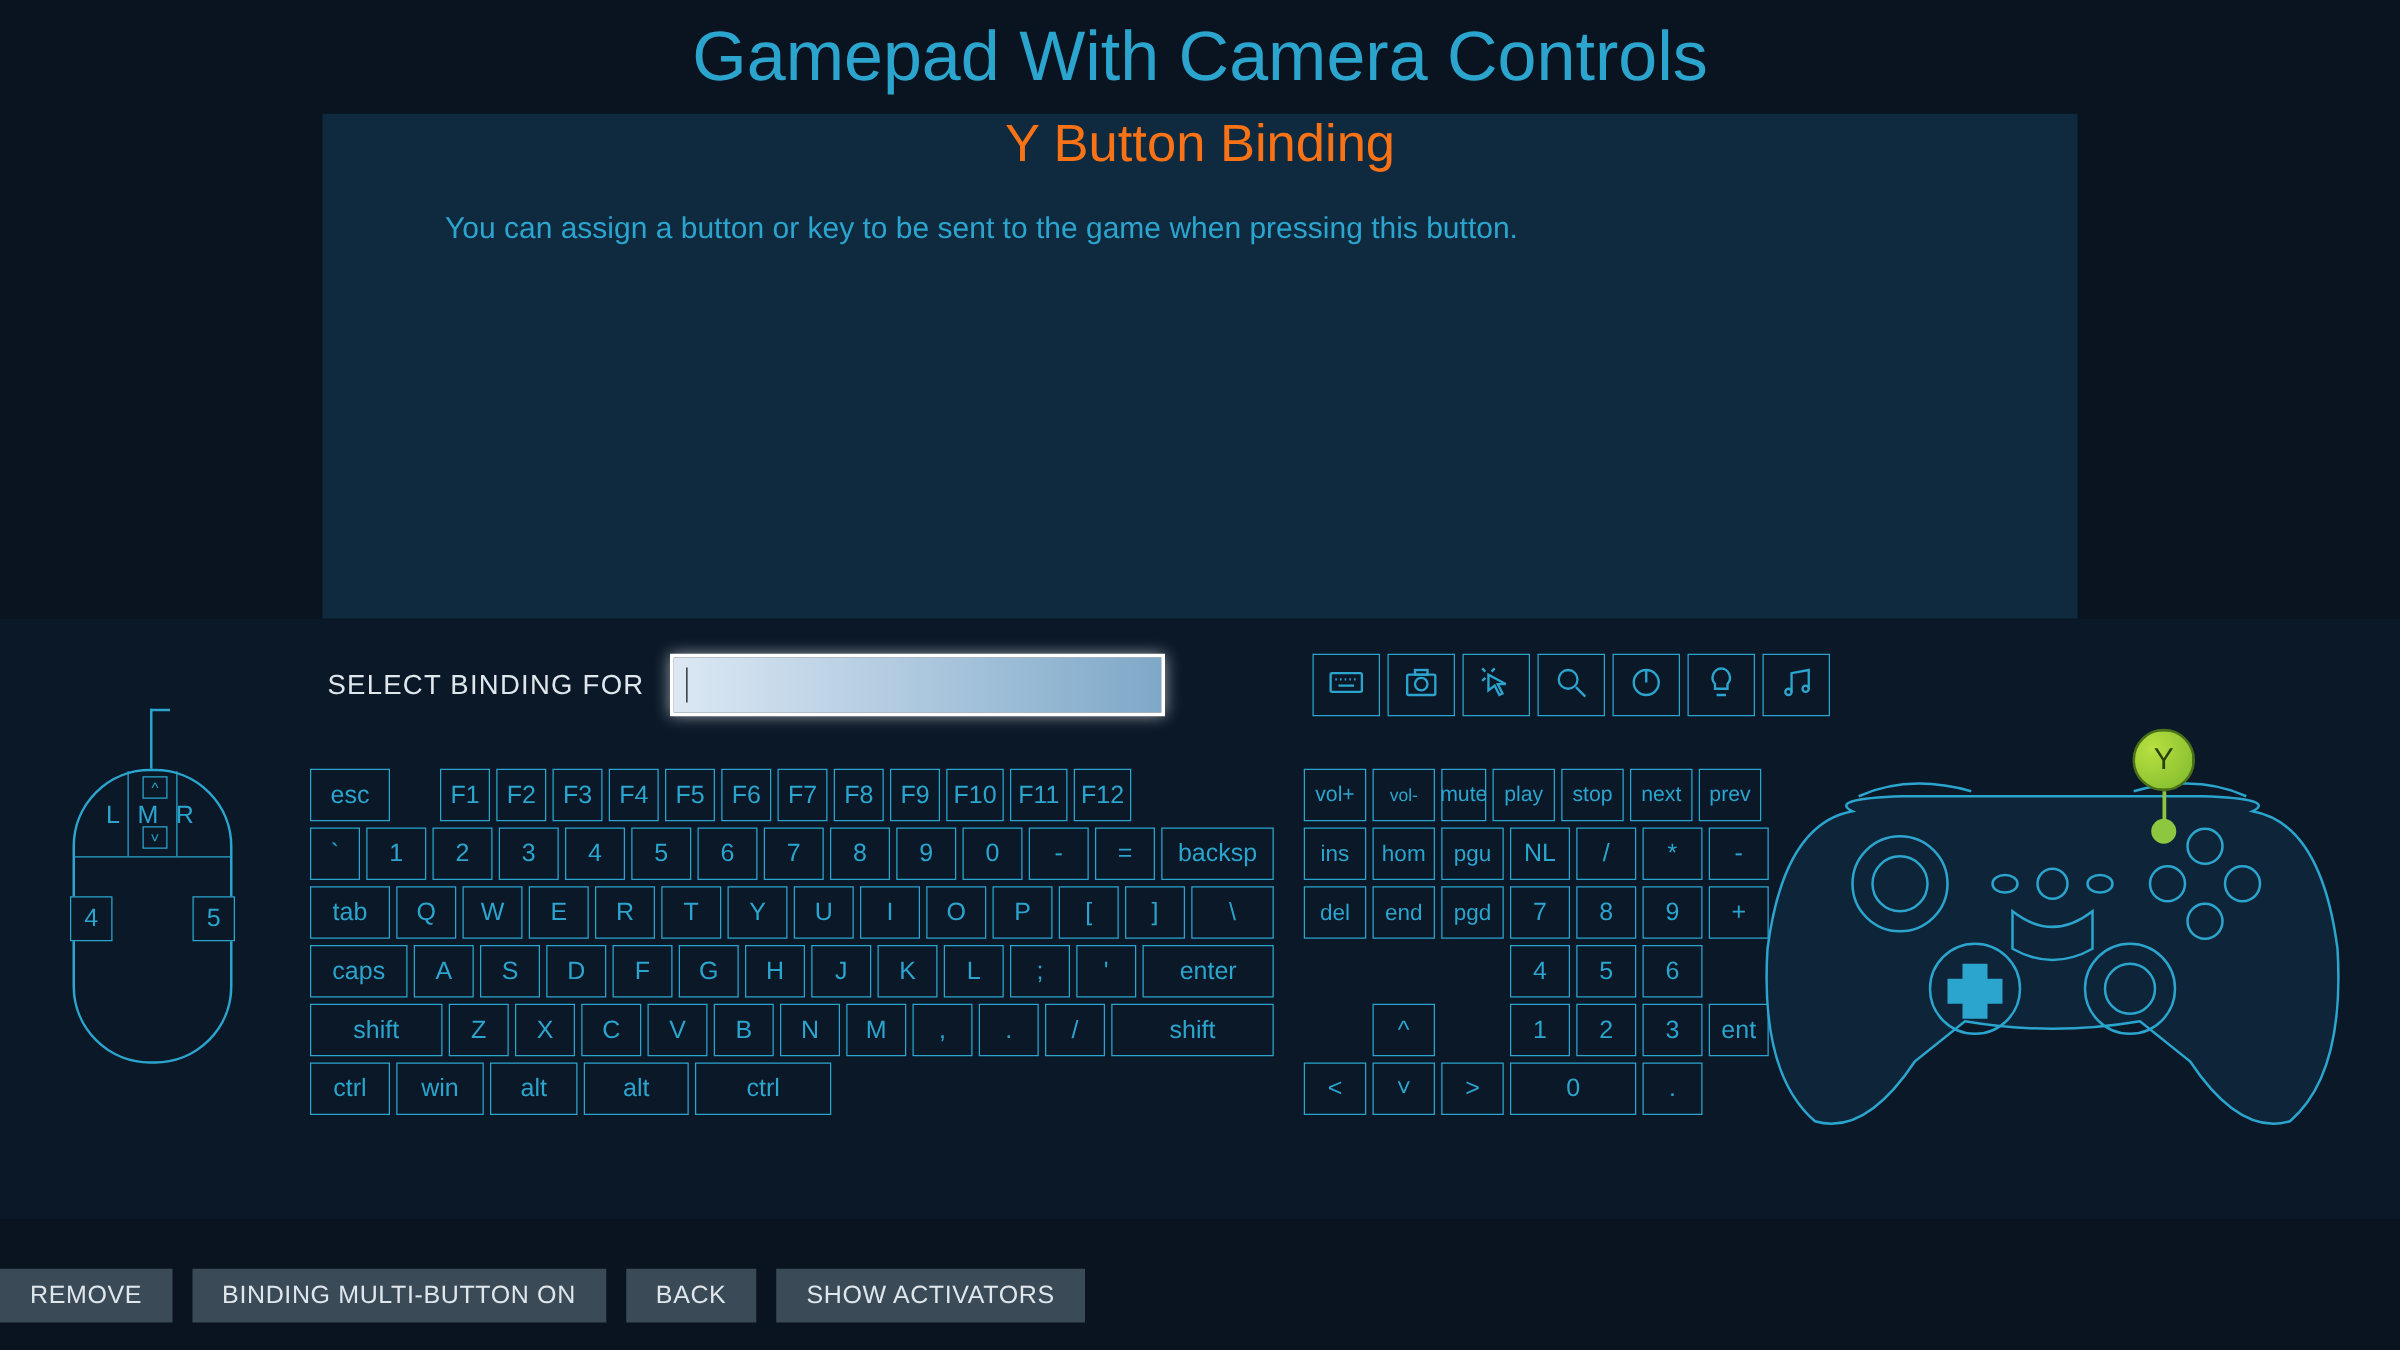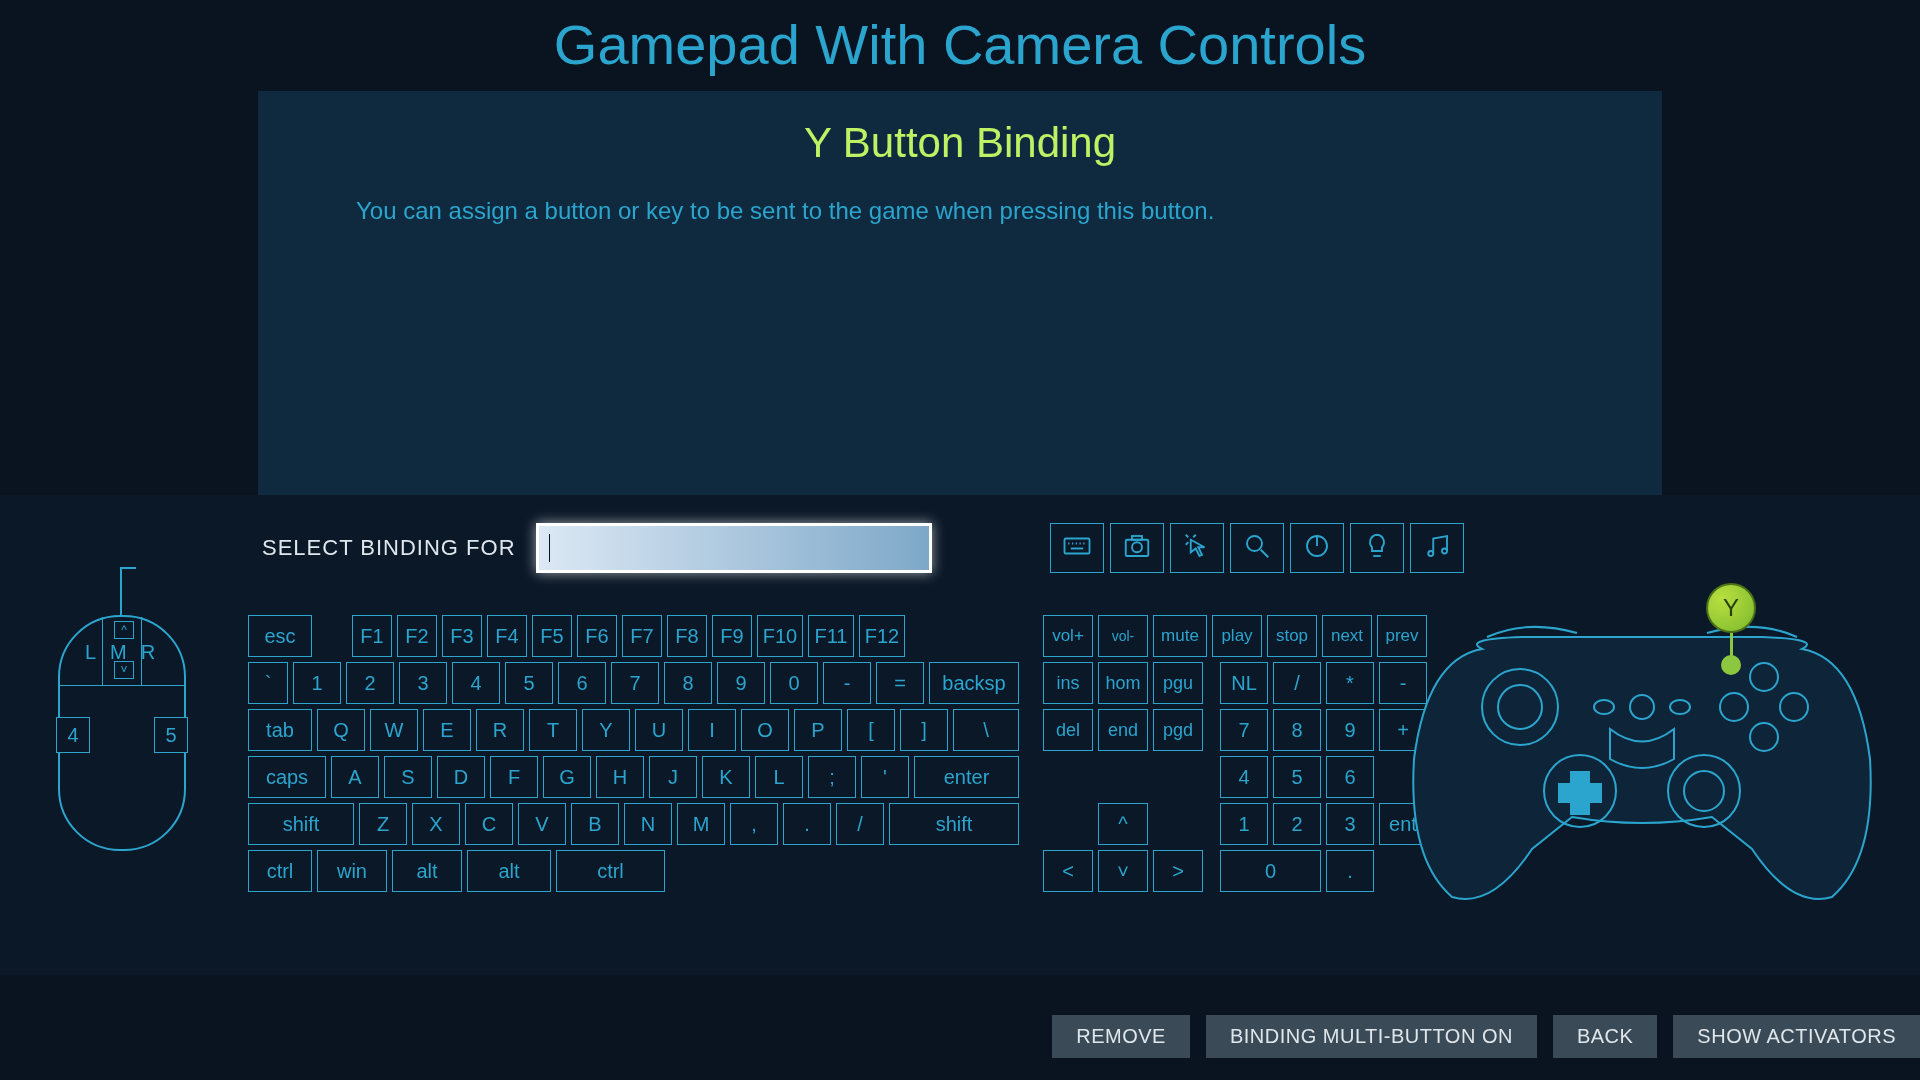--- a/index.html
+++ b/index.html
@@ -19,23 +19,22 @@
   padding-top: 12px;
 }
 .main-panel {
   margin: 14px 258px 0 258px;
   height: 404px;
   background: #0f2a3e;
 }
 .subtitle {
   text-align: center;
   font-size: 42px;
-  color: #bef264;
+  color: #f97316;
   font-weight: 400;
-  padding-top: 28px;
 }
 .description {
   font-size: 24px;
   color: #2ba5ce;
   padding: 30px 0 0 98px;
   font-weight: 300;
 }
 .lower-section {
   background: #0a1828;
   width: 100%;
@@ -156,21 +155,21 @@
   right: 48px;
   top: 104px;
   width: 460px;
   height: 310px;
 }
 .footer-buttons {
   position: absolute;
   bottom: 2px;
   width: 100%;
   display: flex;
-  justify-content: flex-end;
+  justify-content: flex-start;
   gap: 16px;
   padding: 20px 0;
 }
 .footer-btn {
   background: #3a4a56;
   color: #dfe6ec;
   font-size: 20px;
   padding: 10px 24px;
   border: none;
   cursor: pointer;
@@ -369,21 +368,21 @@
         <div class="key" style="width:84px">alt</div>
         <div class="key" style="width:109px">ctrl</div>
       </div>
     </div>
 
     <div class="kb-right">
       <div class="kb-media">
         <div class="kb-row">
           <div class="key" style="width:50px;font-size:17px">vol+</div>
           <div class="key" style="width:50px;font-size:14px">vol-</div>
-          <div class="key" style="width:54px;font-size:17px">mute</div>
+          <div class="key" style="width:36px;font-size:17px">mute</div>
           <div class="key" style="width:50px;font-size:17px">play</div>
           <div class="key" style="width:50px;font-size:17px">stop</div>
           <div class="key" style="width:50px;font-size:17px">next</div>
           <div class="key" style="width:50px;font-size:17px">prev</div>
         </div>
         <div class="kb-row" style="justify-content:space-between">
           <div style="display:flex;gap:5px">
             <div class="key" style="width:50px;font-size:18px">ins</div>
             <div class="key" style="width:50px;font-size:18px">hom</div>
             <div class="key" style="width:50px;font-size:18px">pgu</div>

